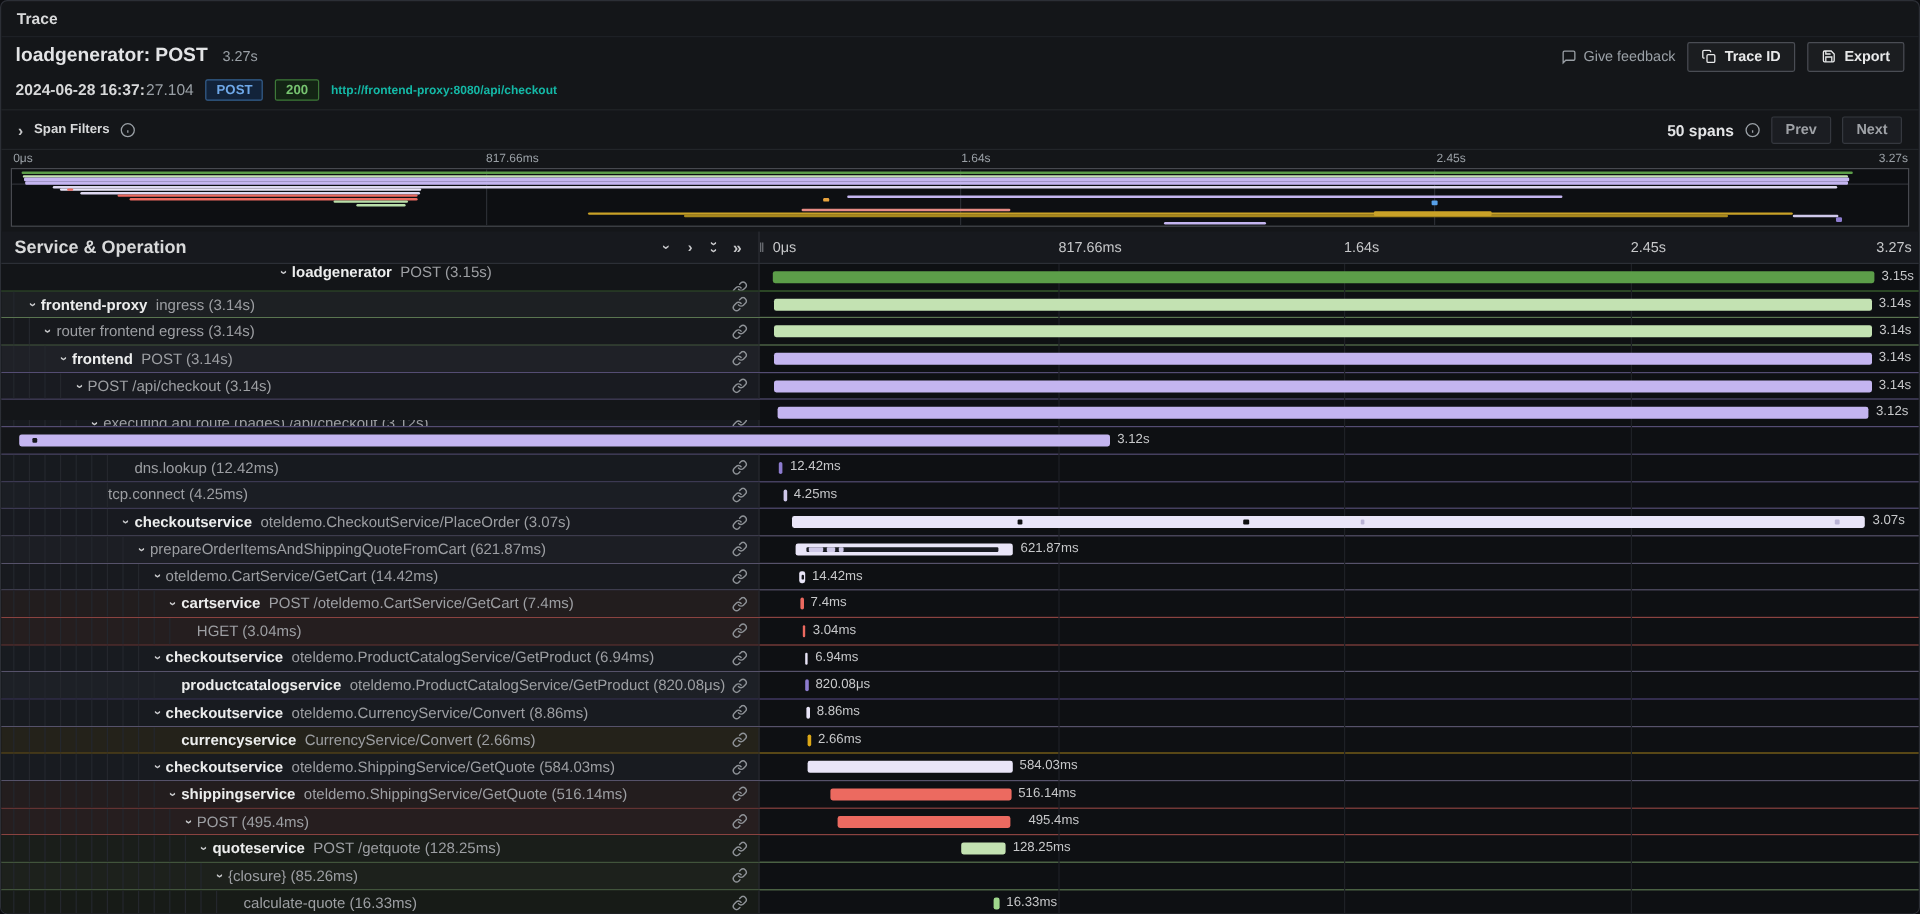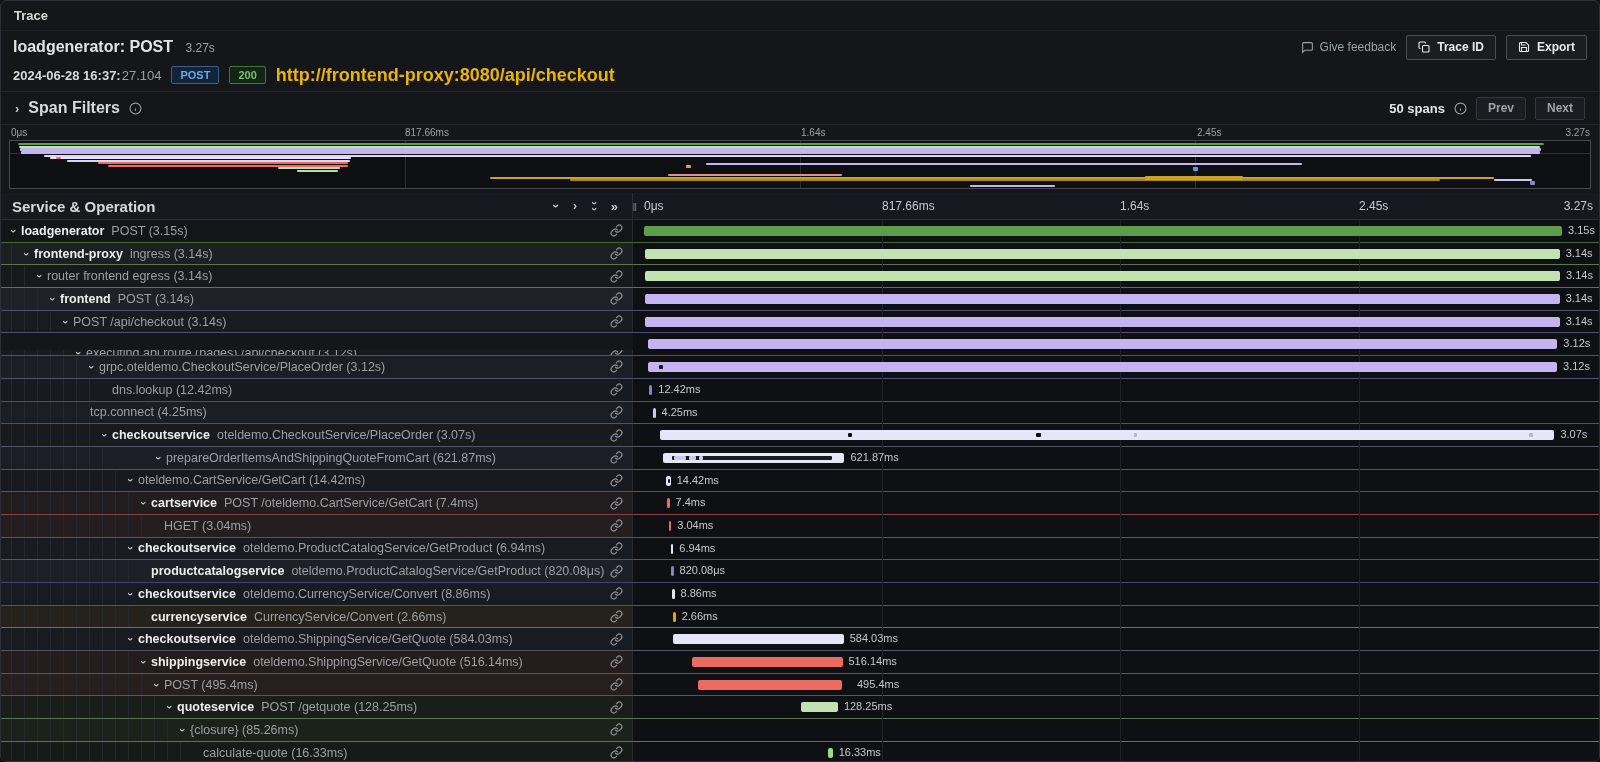--- a/index.html
+++ b/index.html
@@ -24,27 +24,27 @@
          color:#e8e9ea; font-size:12px; font-weight:700; cursor:pointer; }
   .btn svg, .feedback svg { display:block; }
 
   
   .subrow { height:24px; display:flex; align-items:center; gap:10px; padding:0 12px; }
   .ts-main { font-size:13px; font-weight:600; color:#d8d9da; }
   .ts-frac { font-size:13px; color:#9aa0a6; margin-left:1px; }
   .badge { font-size:11px; font-weight:700; padding:2px 8px; border-radius:2px; border:1px solid; }
   .badge.method { color:#6fa8e8; border-color:#35608f; background:#12233a; }
   .badge.status { color:#77c470; border-color:#3e7a39; background:#132414; }
-  .url { font-size:18px; color:#eab308; font-weight:600; }
+  .url { font-size:10px; color:#14b8a6; font-weight:600; }
 
   
   .filterbar { margin-top:4px; height:34px; border-top:1px solid #222529; border-bottom:1px solid #222529;
                display:flex; align-items:center; justify-content:space-between; padding:0 14px; }
   .sf-left { display:flex; align-items:center; gap:9px; }
-  .sf-label { font-size:16px; font-weight:700; color:#d8d9da; }
+  .sf-label { font-size:11px; font-weight:700; color:#d8d9da; }
   .chev-r { color:#c7c8ca; font-size:13px; font-weight:700; }
   .sf-right { display:flex; align-items:center; gap:9px; }
   .spancount { font-size:13px; font-weight:700; color:#e3e4e6; }
   .sbtn { height:23px; padding:0 11px; border:1px solid #35383f; background:#1b1d22; color:#9fa2a7;
           font-size:12px; font-weight:600; border-radius:2px; cursor:pointer; }
 
   
   .mm-labels { position:relative; height:13px; margin-top:2px; }
   .mm-labels span { position:absolute; top:0; font-size:10px; color:#9aa0a6; white-space:nowrap; }
   .mm-box { position:relative; margin:0 8px; height:49px; border:1px solid #47494f;
@@ -217,21 +217,21 @@
         <span style="left: 726px;">2.45s</span>
         <span style="right: 6px;">3.27s</span>
       </div>
   </div>
 
   <div class="rows" id="rows">
       <div class="grid-overlay" style="left: 881px;"></div>
       <div class="grid-overlay" style="left: 1119px;"></div>
       <div class="grid-overlay" style="left: 1358px;"></div>
       <div class="row" style="border-bottom-color: rgb(63, 107, 51);">
-        <div class="rl" style="background: rgb(19, 21, 24);">
+        <div class="rl" style="background: rgb(19, 21, 24); flex-direction: column;">
           <div class="rc" style="padding-left: 6px;">
             <span class="chev">›</span>
             <span class="svc">loadgenerator</span>
             <span class="op">POST (3.15s)</span>
           </div>
           <span class="linkwrap">
             <svg width="13" height="13" viewBox="0 0 24 24" fill="none" stroke="#8e9297" stroke-width="2.2" stroke-linecap="round" stroke-linejoin="round">
     <path d="M10 13a5 5 0 0 0 7.54.54l3-3a5 5 0 0 0-7.07-7.07l-1.72 1.71"></path>
     <path d="M14 11a5 5 0 0 0-7.54-.54l-3 3a5 5 0 0 0 7.07 7.07l1.71-1.71"></path>
   </svg>
@@ -343,38 +343,20 @@
     <path d="M14 11a5 5 0 0 0-7.54-.54l-3 3a5 5 0 0 0 7.07 7.07l1.71-1.71"></path>
   </svg>
           </span>
         </div>
         <div class="rr">
           <div class="bar" style="left: 15.0801px; width: 909.284px; background: rgb(196, 181, 240);"></div>
           <span class="bar-label" style="left: 930.365px;">3.12s</span>
         </div>
       </div>
       <div class="row" style="border-bottom-color: rgb(84, 77, 115);">
-        <div class="rl" style="background: rgb(27, 30, 36);">
-          <div class="guide" style="left: 10px;"></div>
-          <div class="guide" style="left: 23px;"></div>
-          <div class="guide" style="left: 36px;"></div>
-          <div class="guide" style="left: 49px;"></div>
-          <div class="guide" style="left: 62px;"></div>
-          <div class="guide" style="left: 75px;"></div>
-          <div class="rc" style="padding-left: 84px;">
-            <span class="chev">›</span>
-            <span class="op">grpc.oteldemo.CheckoutService/PlaceOrder (3.12s)</span>
-          </div>
-          <span class="linkwrap">
-            <svg width="13" height="13" viewBox="0 0 24 24" fill="none" stroke="#8e9297" stroke-width="2.2" stroke-linecap="round" stroke-linejoin="round">
-    <path d="M10 13a5 5 0 0 0 7.54.54l3-3a5 5 0 0 0-7.07-7.07l-1.72 1.71"></path>
-    <path d="M14 11a5 5 0 0 0-7.54-.54l-3 3a5 5 0 0 0 7.07 7.07l1.71-1.71"></path>
-  </svg>
-          </span>
-        </div>
         <div class="rr">
           <div class="bar" style="left: 15.3716px; width: 908.702px; background: rgb(196, 181, 240);">
             <div class="tick" style="left: 1.2%; width: 4px; background: rgb(20, 22, 28);"></div>
           </div>
           <span class="bar-label" style="left: 930.073px;">3.12s</span>
         </div>
       </div>
       <div class="row" style="border-bottom-color: rgb(84, 77, 115);">
         <div class="rl" style="background: rgb(23, 26, 31);">
           <div class="guide" style="left: 10px;"></div>
@@ -450,21 +432,21 @@
           <div class="bar" style="left: 26.7376px; width: 894.713px; background: rgb(233, 229, 248);">
             <div class="tick" style="left: 21%; width: 4px; background: rgb(14, 16, 19);"></div>
             <div class="tick" style="left: 42%; width: 5px; background: rgb(14, 16, 19);"></div>
             <div class="tick" style="left: 53%; width: 3px; background: rgb(185, 179, 214);"></div>
             <div class="tick" style="left: 97.2%; width: 4px; background: rgb(185, 179, 214);"></div>
           </div>
           <span class="bar-label" style="left: 927.45px;">3.07s</span>
         </div>
       </div>
       <div class="row" style="border-bottom-color: rgb(86, 82, 106);">
-        <div class="rl" style="background: rgb(28, 30, 36); padding-left: 41px;">
+        <div class="rl" style="background: rgb(28, 30, 36);">
           <div class="guide" style="left: 10px;"></div>
           <div class="guide" style="left: 23px;"></div>
           <div class="guide" style="left: 36px;"></div>
           <div class="guide" style="left: 49px;"></div>
           <div class="guide" style="left: 62px;"></div>
           <div class="guide" style="left: 75px;"></div>
           <div class="guide" style="left: 88px;"></div>
           <div class="guide" style="left: 101px;"></div>
           <div class="rc" style="padding-left: 110px;">
             <span class="chev">›</span>

